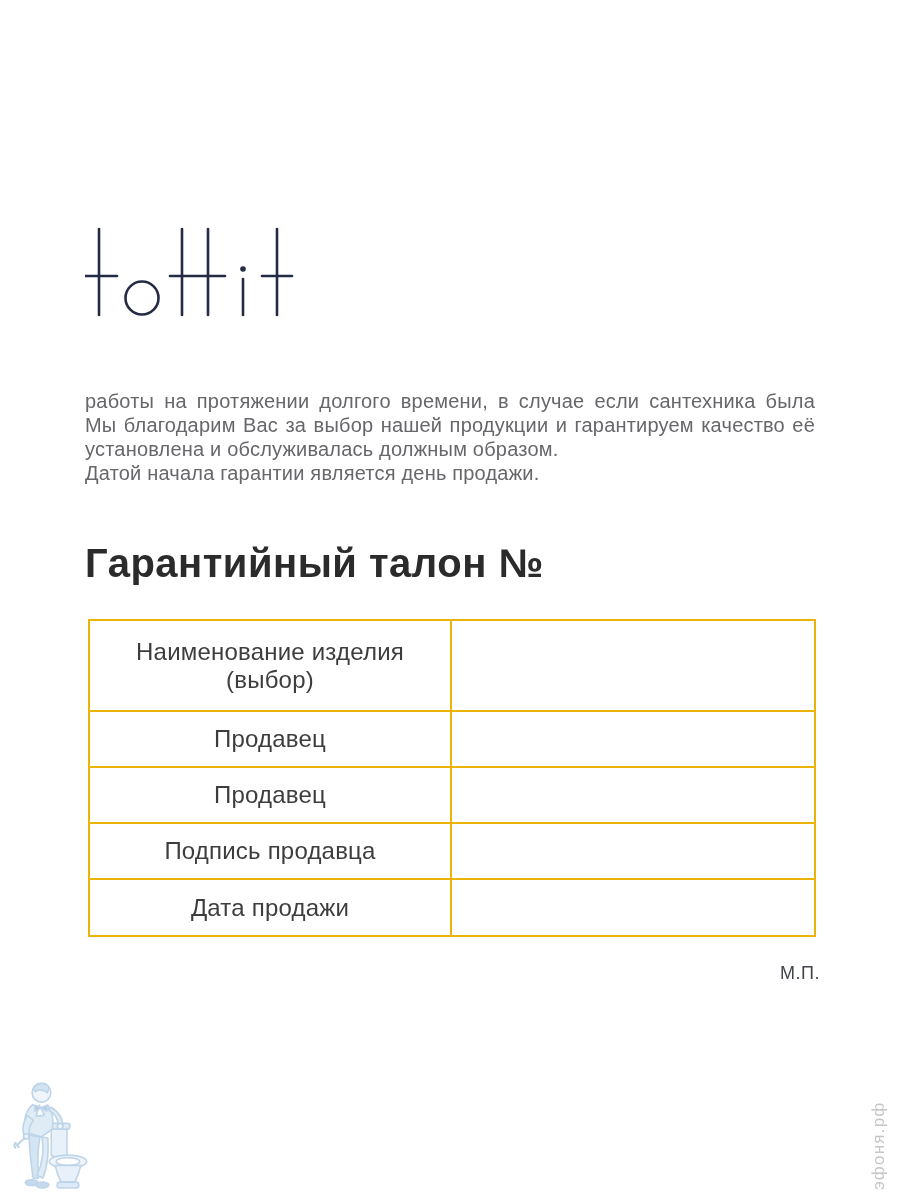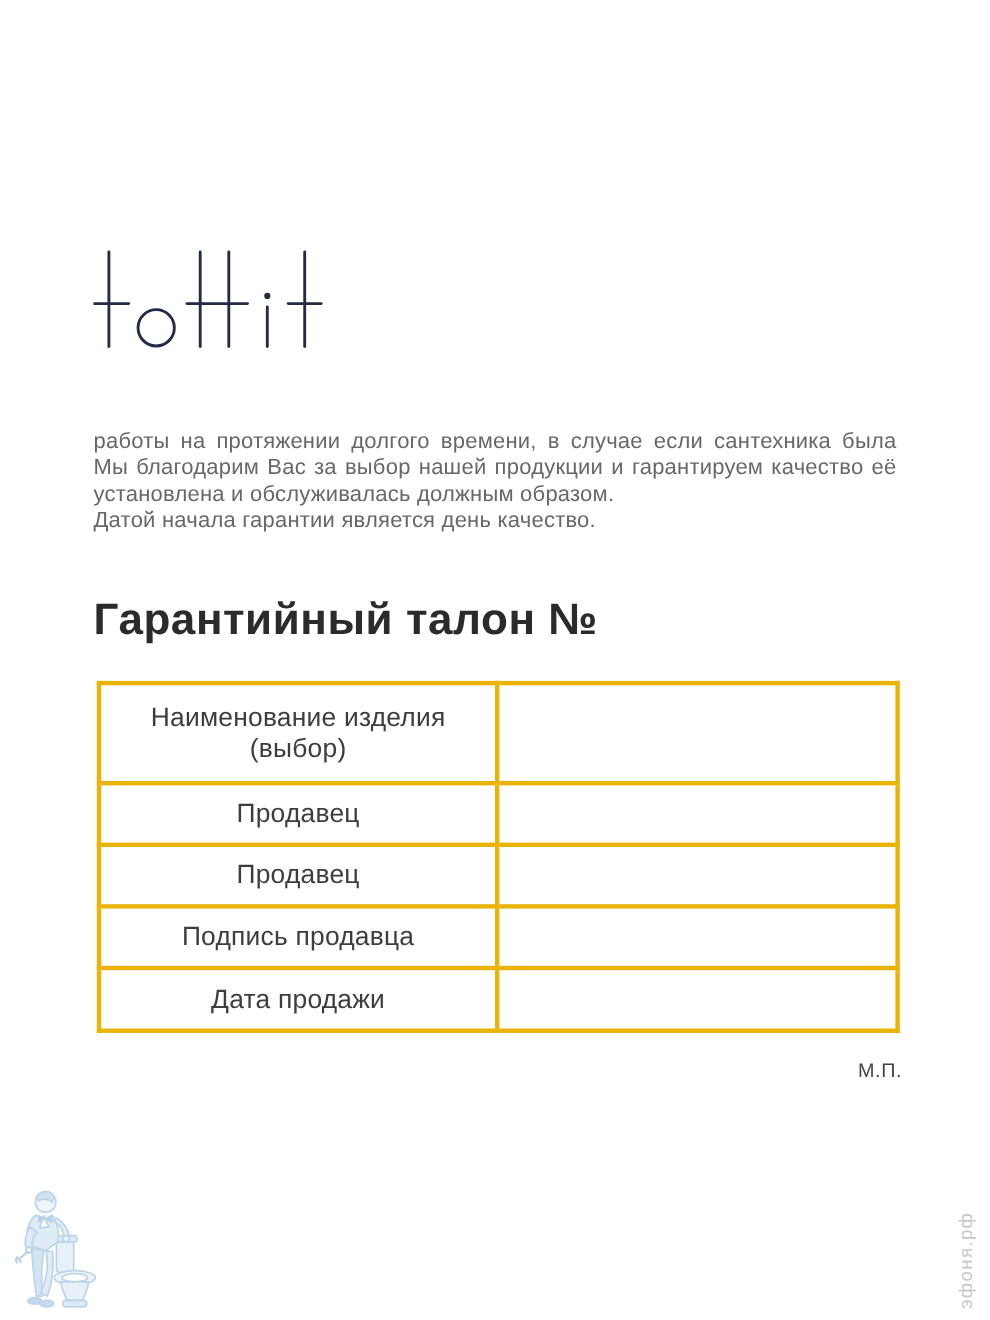--- a/index.html
+++ b/index.html
@@ -54,21 +54,21 @@
   
   table.wtable {
     position: absolute;
     left: 88px;
     top: 619px;
     width: 726px;
     border-collapse: collapse;
     table-layout: fixed;
   }
   table.wtable td {
-    border: 4px solid #eab308;
+    border: 2px solid #eab308;
     text-align: center;
     vertical-align: middle;
     font-size: 24px;
     color: #3d3d3d;
     letter-spacing: 0.2px;
   }
   td.label-cell { width: 362px; }
   td.value-cell { width: 364px; }
   tr.row-tall  { height: 91px; }
   tr.row-std   { height: 56px; }
@@ -135,21 +135,21 @@
         <line x1="177" y1="50" x2="207" y2="50"></line>
       </g>
       <circle cx="158" cy="43" r="2.8" fill="#242b44"></circle>
     </svg>
   </div>
 
   <div class="intro">
     <div class="intro-line justified">работы на протяжении долгого времени, в случае если сантехника была</div>
     <div class="intro-line justified">Мы благодарим Вас за выбор нашей продукции и гарантируем качество её</div>
     <div class="intro-line">установлена и обслуживалась должным образом.</div>
-    <div class="intro-line">Датой начала гарантии является день качество.</div>
+    <div class="intro-line">Датой начала гарантии является день продажи.</div>
   </div>
 
   <div class="heading">Гарантийный талон №</div>
 
   <table class="wtable">
     <tbody>
       <tr class="row-tall">
         <td class="label-cell">
           <span class="label-line">Наименование изделия</span>
           <span class="label-line">(выбор)</span>

